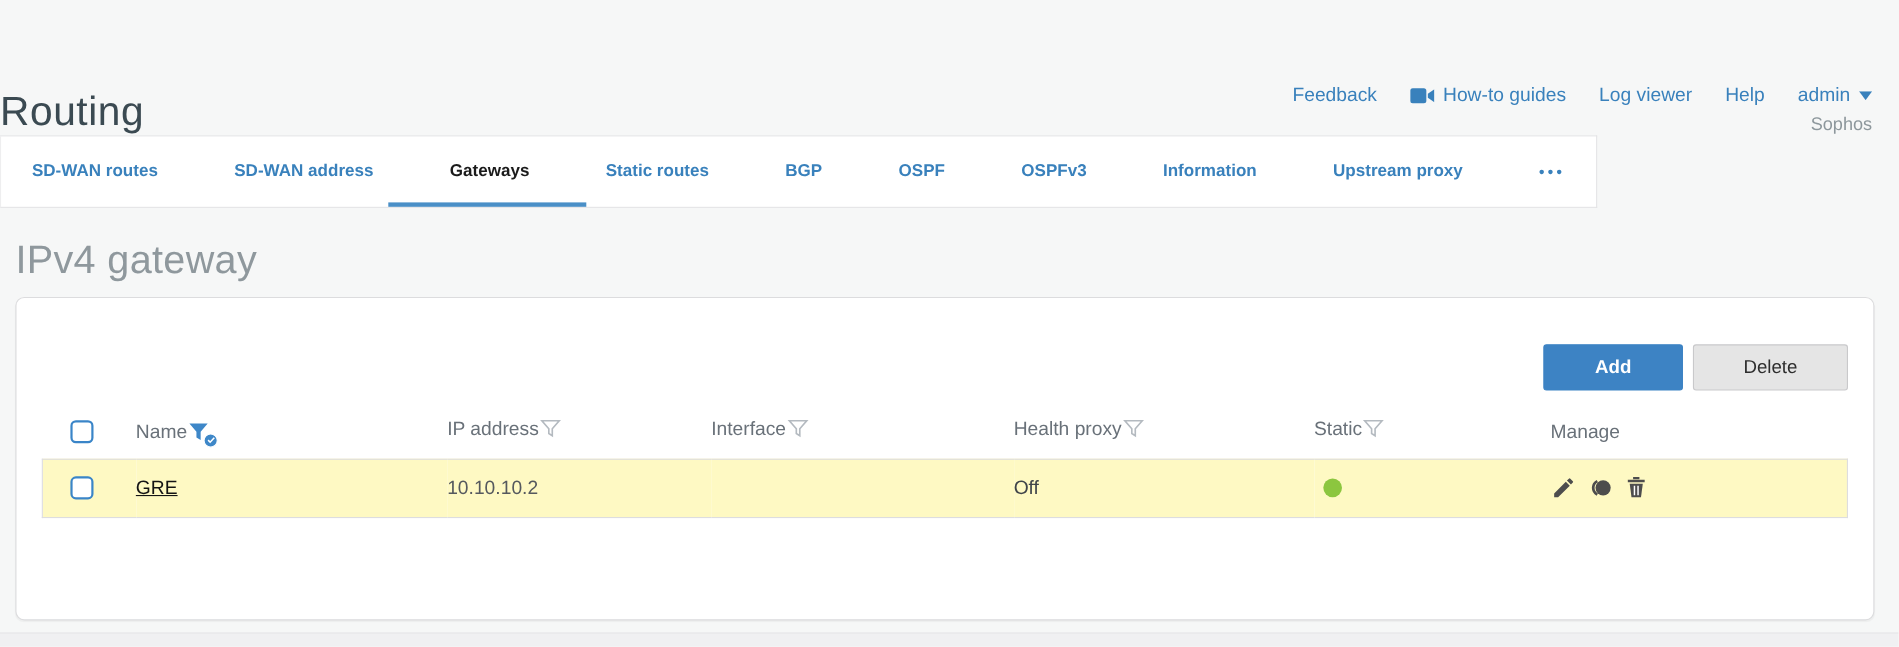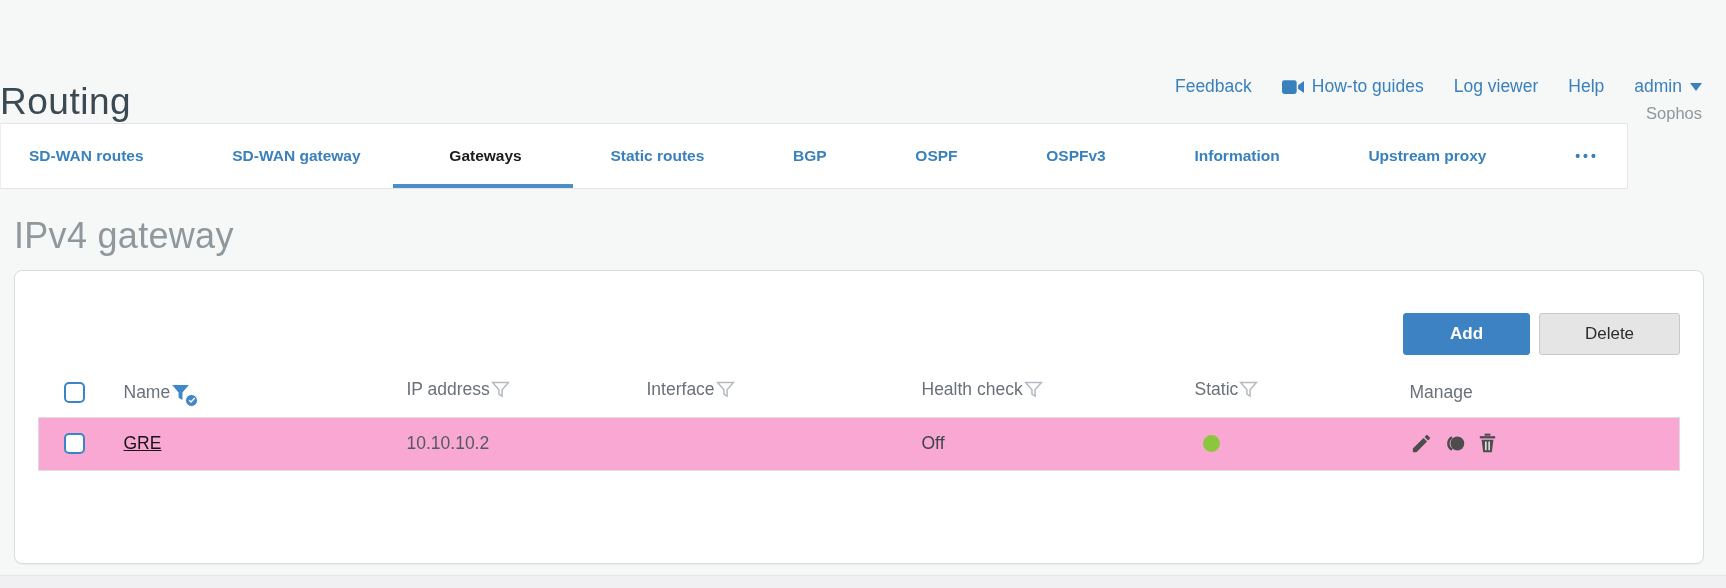--- a/index.html
+++ b/index.html
@@ -34,21 +34,21 @@
   }
   .header-link { display: flex; align-items: center; gap: 8px; cursor: pointer; }
   .header-link svg { display: block; }
   .brand-label {
     color: #8d979c;
     font-size: 16.5px;
     margin-top: 7px;
   }
   
   .tab-bar {
-    width: 1628px;
+    width: 1452px;
     height: 66px;
     background: #ffffff;
     border-top: 1px solid #e4e4e6;
     border-bottom: 1px solid #e4e4e6;
     border-right: 1px solid #e4e4e6;
     border-left: 1px solid #eeeeef;
     display: flex;
     justify-content: space-between;
     align-items: stretch;
     padding: 0 14px;
@@ -122,21 +122,21 @@
     color: #697179;
     text-align: left;
     vertical-align: middle;
   }
   .th-inner { display: flex; align-items: flex-start; }
   td {
     height: 53px;
     vertical-align: middle;
     font-size: 17.5px;
     color: #55595e;
-    background: #f9a8d4;
+    background: #fef9c3;
   }
   tbody tr { border: 1px solid #dddddf; }
   .col-check { padding-left: 25px; width: 85px; }
   .checkbox {
     width: 21px;
     height: 21px;
     border: 2px solid #3a85c8;
     border-radius: 5px;
     background: #fff;
     cursor: pointer;
@@ -210,21 +210,21 @@
             </svg>
         </span>
       </span>
     </div>
     <div class="brand-label">Sophos</div>
   </div>
 </div>
 
 <div class="tab-bar">
   <div class="tab">SD-WAN routes</div>
-  <div class="tab">SD-WAN gateway</div>
+  <div class="tab">SD-WAN address</div>
   <div class="tab active">Gateways</div>
   <div class="tab">Static routes</div>
   <div class="tab">BGP</div>
   <div class="tab">OSPF</div>
   <div class="tab">OSPFv3</div>
   <div class="tab">Information</div>
   <div class="tab">Upstream proxy</div>
   <div class="tab tab-overflow">•••</div>
 </div>
 
@@ -282,21 +282,21 @@
               <span>Interface</span>
               <span>
                 <svg width="21" height="21" viewBox="0 0 24 24">
                     <path d="M3 4h18l-7.2 8.3v7.2l-3.6-2.2v-5L3 4z" fill="none" stroke="#b4bac0" stroke-width="1.7"></path>
                   </svg>
               </span>
             </div>
           </th>
           <th>
             <div class="th-inner">
-              <span>Health check</span>
+              <span>Health proxy</span>
               <span>
                 <svg width="21" height="21" viewBox="0 0 24 24">
                     <path d="M3 4h18l-7.2 8.3v7.2l-3.6-2.2v-5L3 4z" fill="none" stroke="#b4bac0" stroke-width="1.7"></path>
                   </svg>
               </span>
             </div>
           </th>
           <th>
             <div class="th-inner">
               <span>Static</span>

